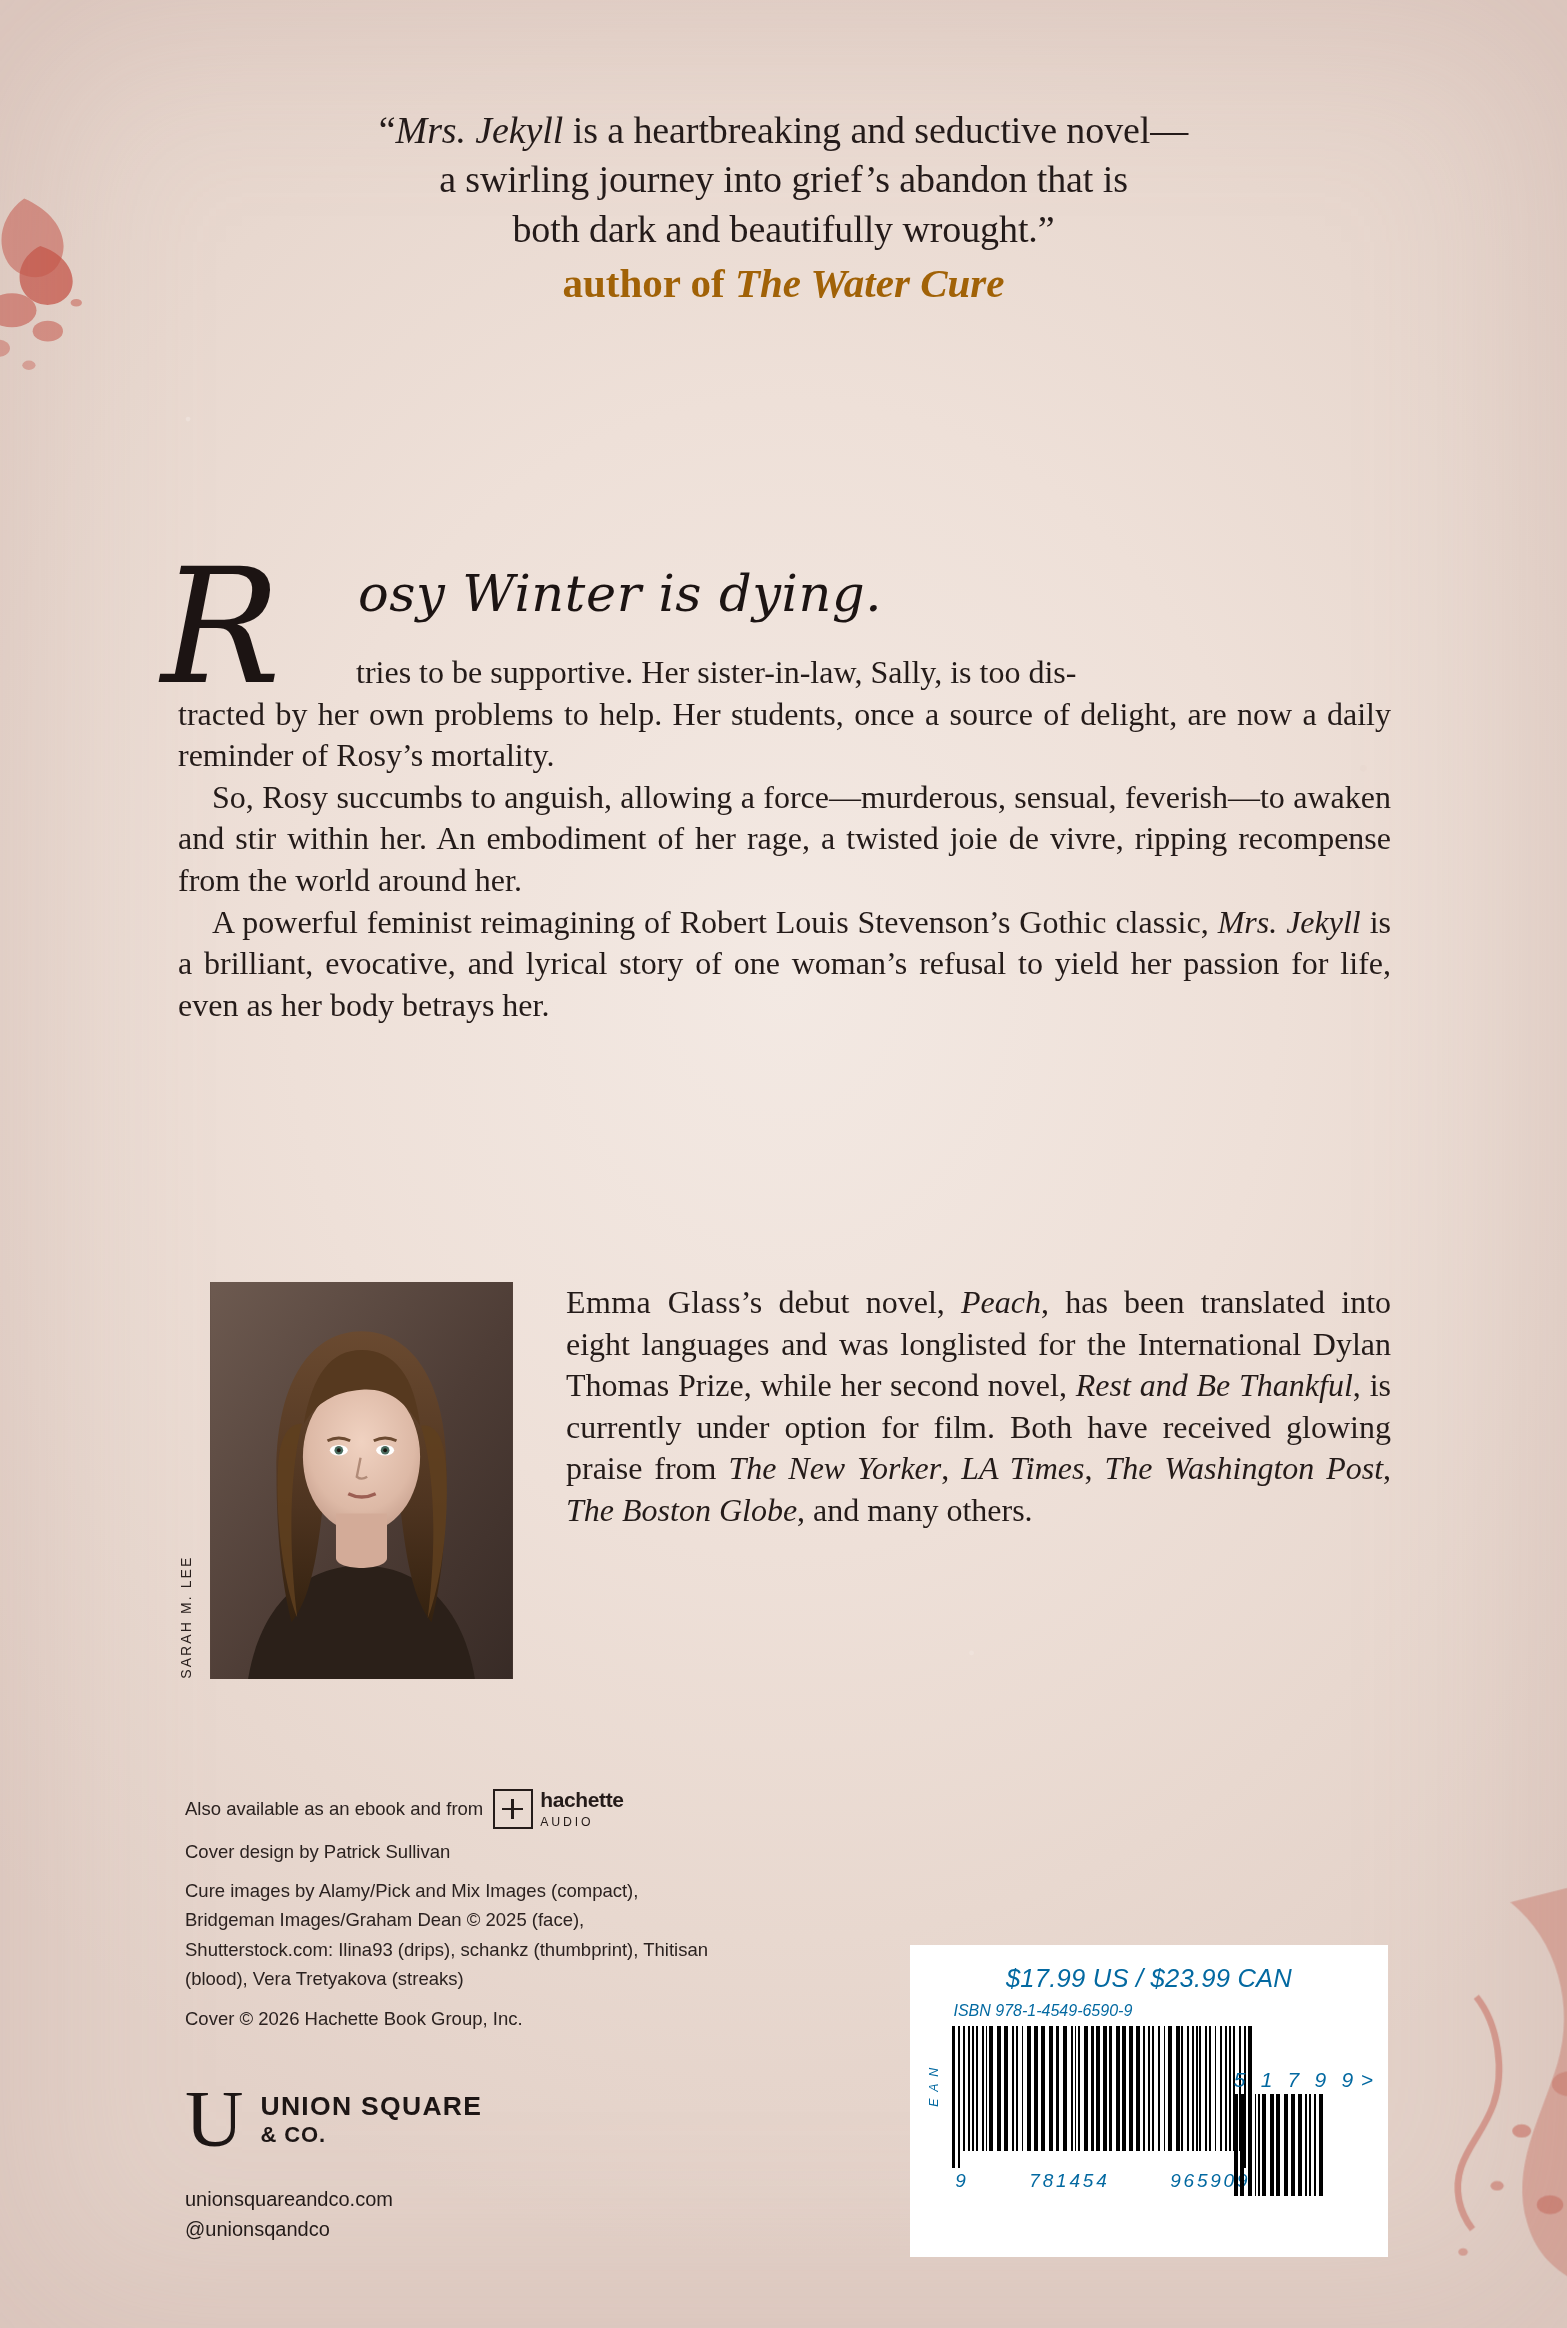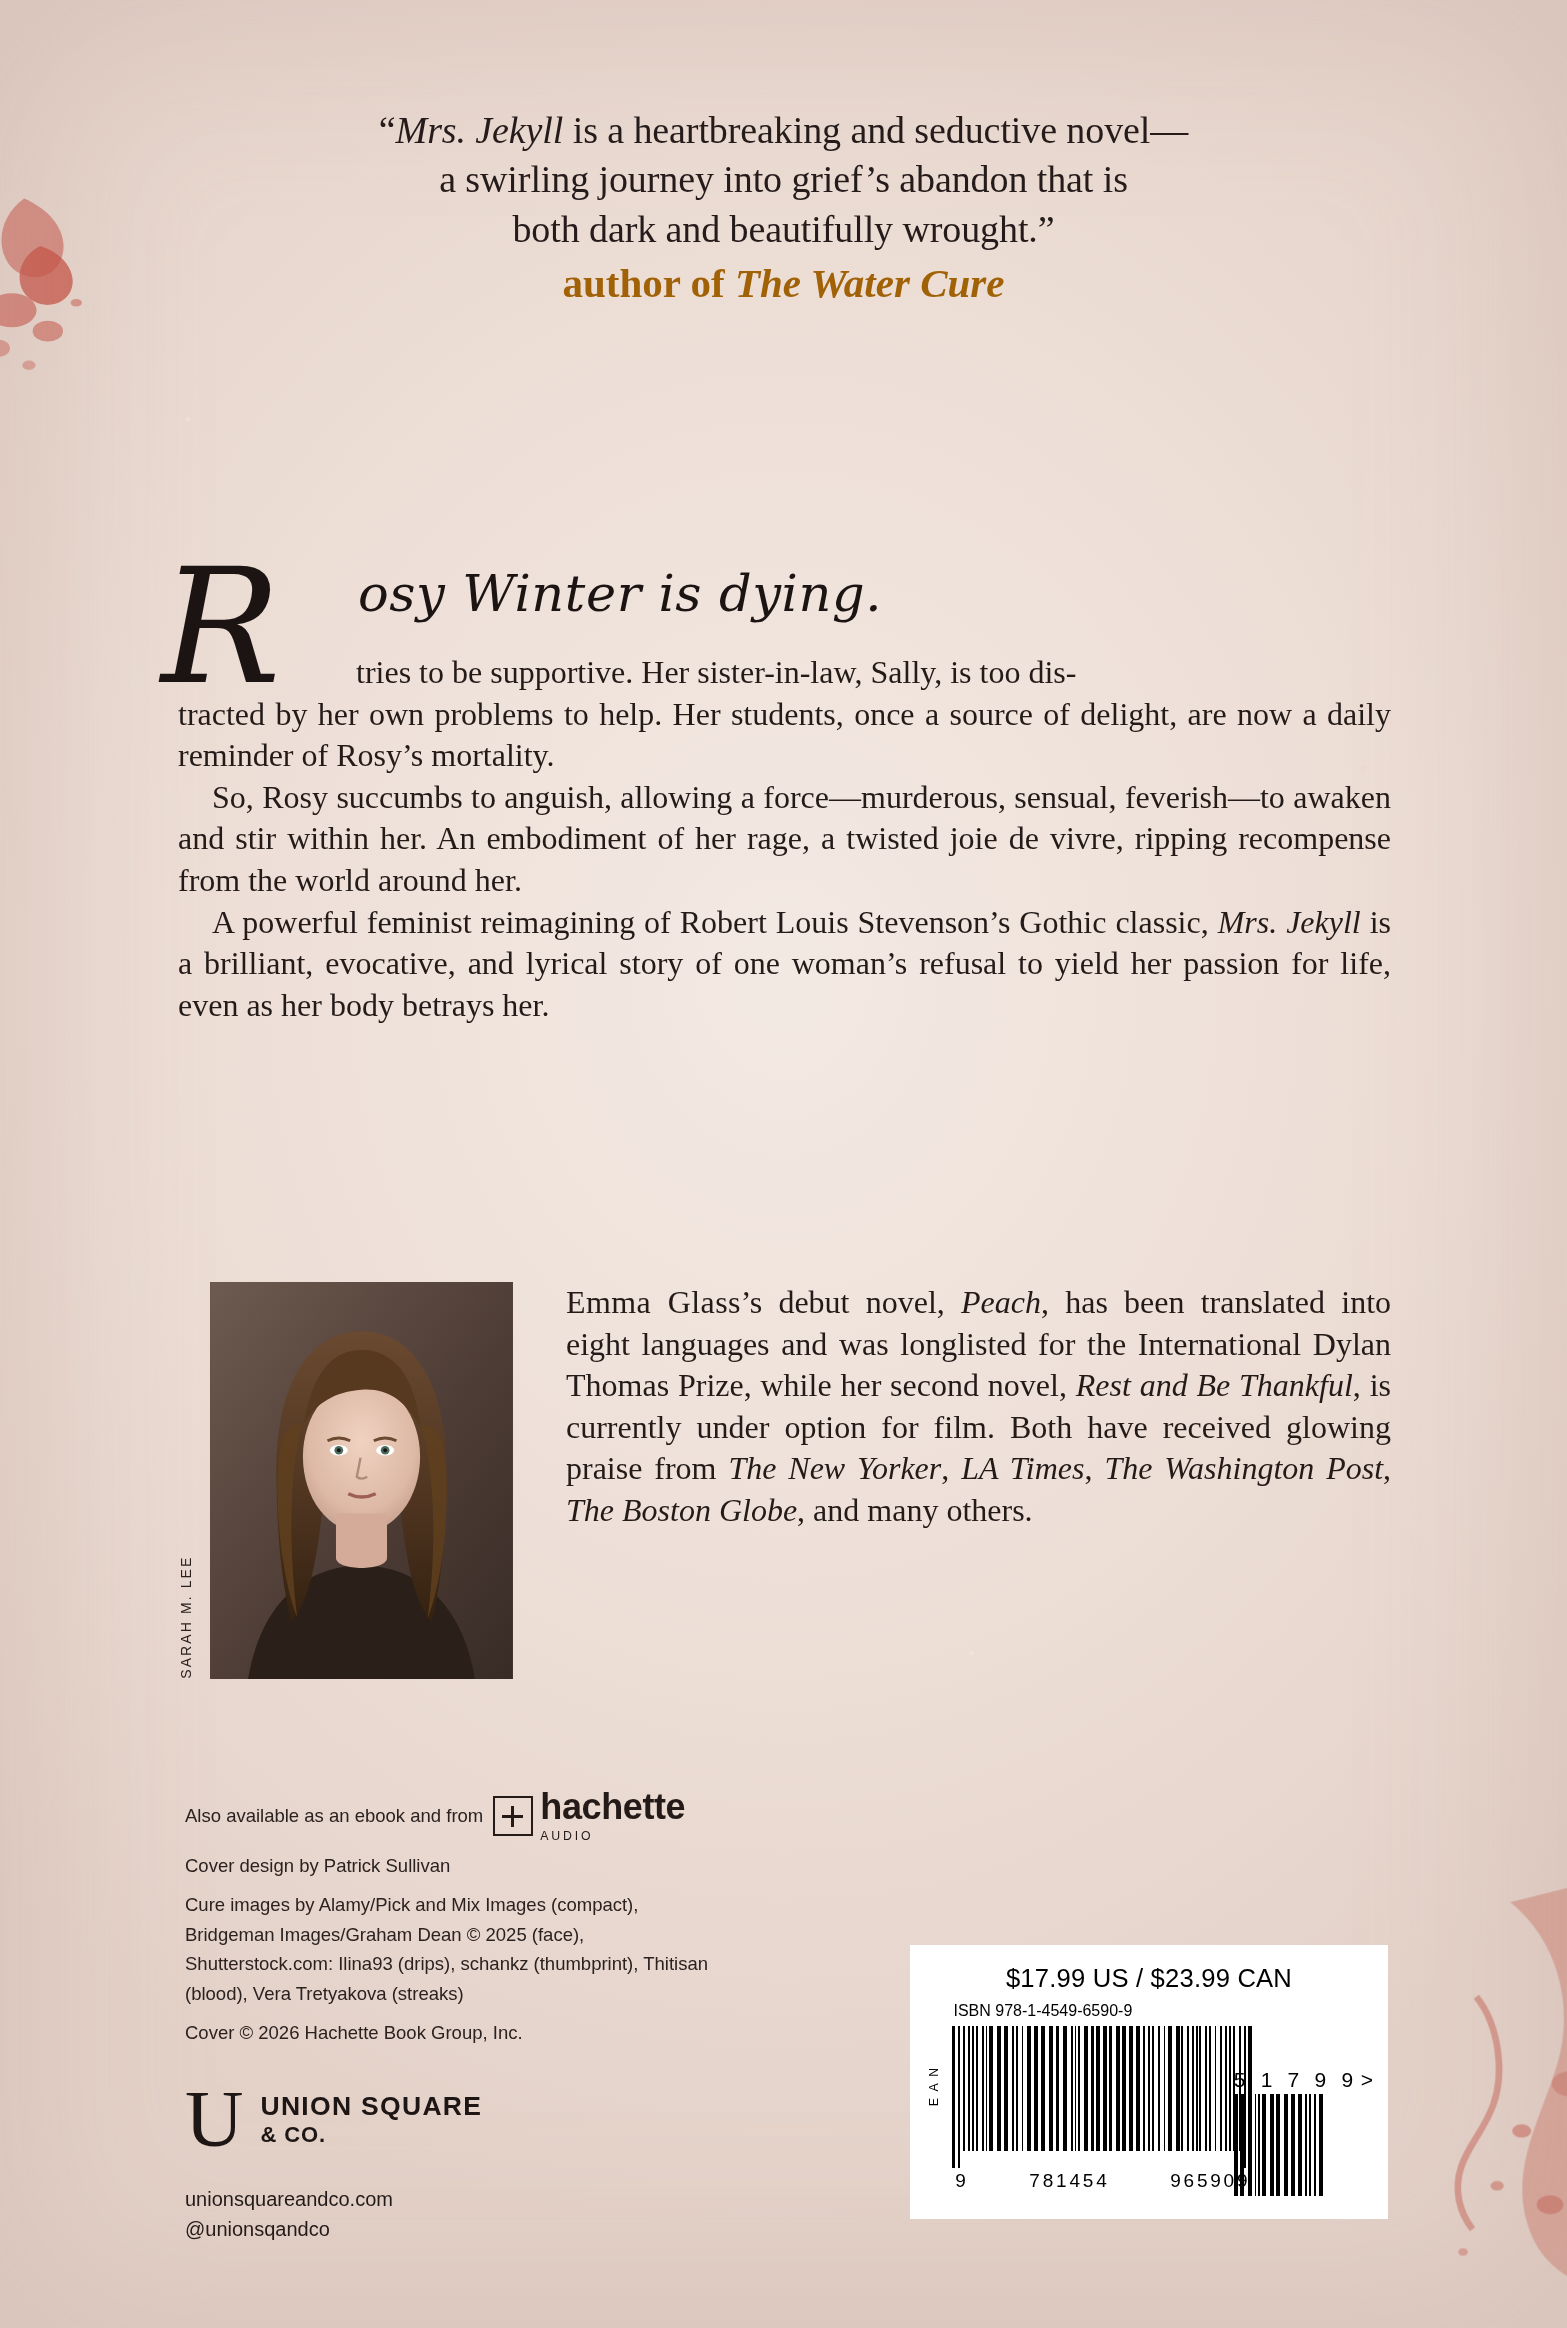--- a/index.html
+++ b/index.html
@@ -236,21 +236,21 @@
   }
   .hachette .mark:after {
     content:"";
     position: absolute;
     left: 7.6px; right: 7.6px; top: 50%;
     height: 2.8px; margin-top: -1.4px;
     background: #241b19;
   }
   .hachette .words { line-height: 1.0; }
   .hachette .h1w {
-    font-size: 36px;
+    font-size: 21px;
     font-weight: 700;
     letter-spacing: -0.4px;
     color: #241b19;
   }
   .hachette .h2w {
     font-size: 12.3px;
     letter-spacing: 2.8px;
     color: #241b19;
   }
 
@@ -292,26 +292,27 @@
     line-height: 1.5;
     color: #231b19;
   }
 
   
   .barcode-box {
     position: absolute;
     left: 910px;
     top: 1945px;
     width: 478px;
-    height: 274px;
+    height: 312px;
     background: #ffffff;
     box-sizing: border-box;
     padding: 13.2px 17px 9.5px 17px;
     font-family: "Liberation Sans", sans-serif;
-    color: #000000;
+    color: #0369a1;
+    font-style: italic;
   }
   .price {
     text-align: center;
     font-size: 25.6px;
     letter-spacing: 0.2px;
     margin-top: 5.7px;
   }
   .isbn-txt {
     font-size: 16px;
     margin-top: 9.5px;

